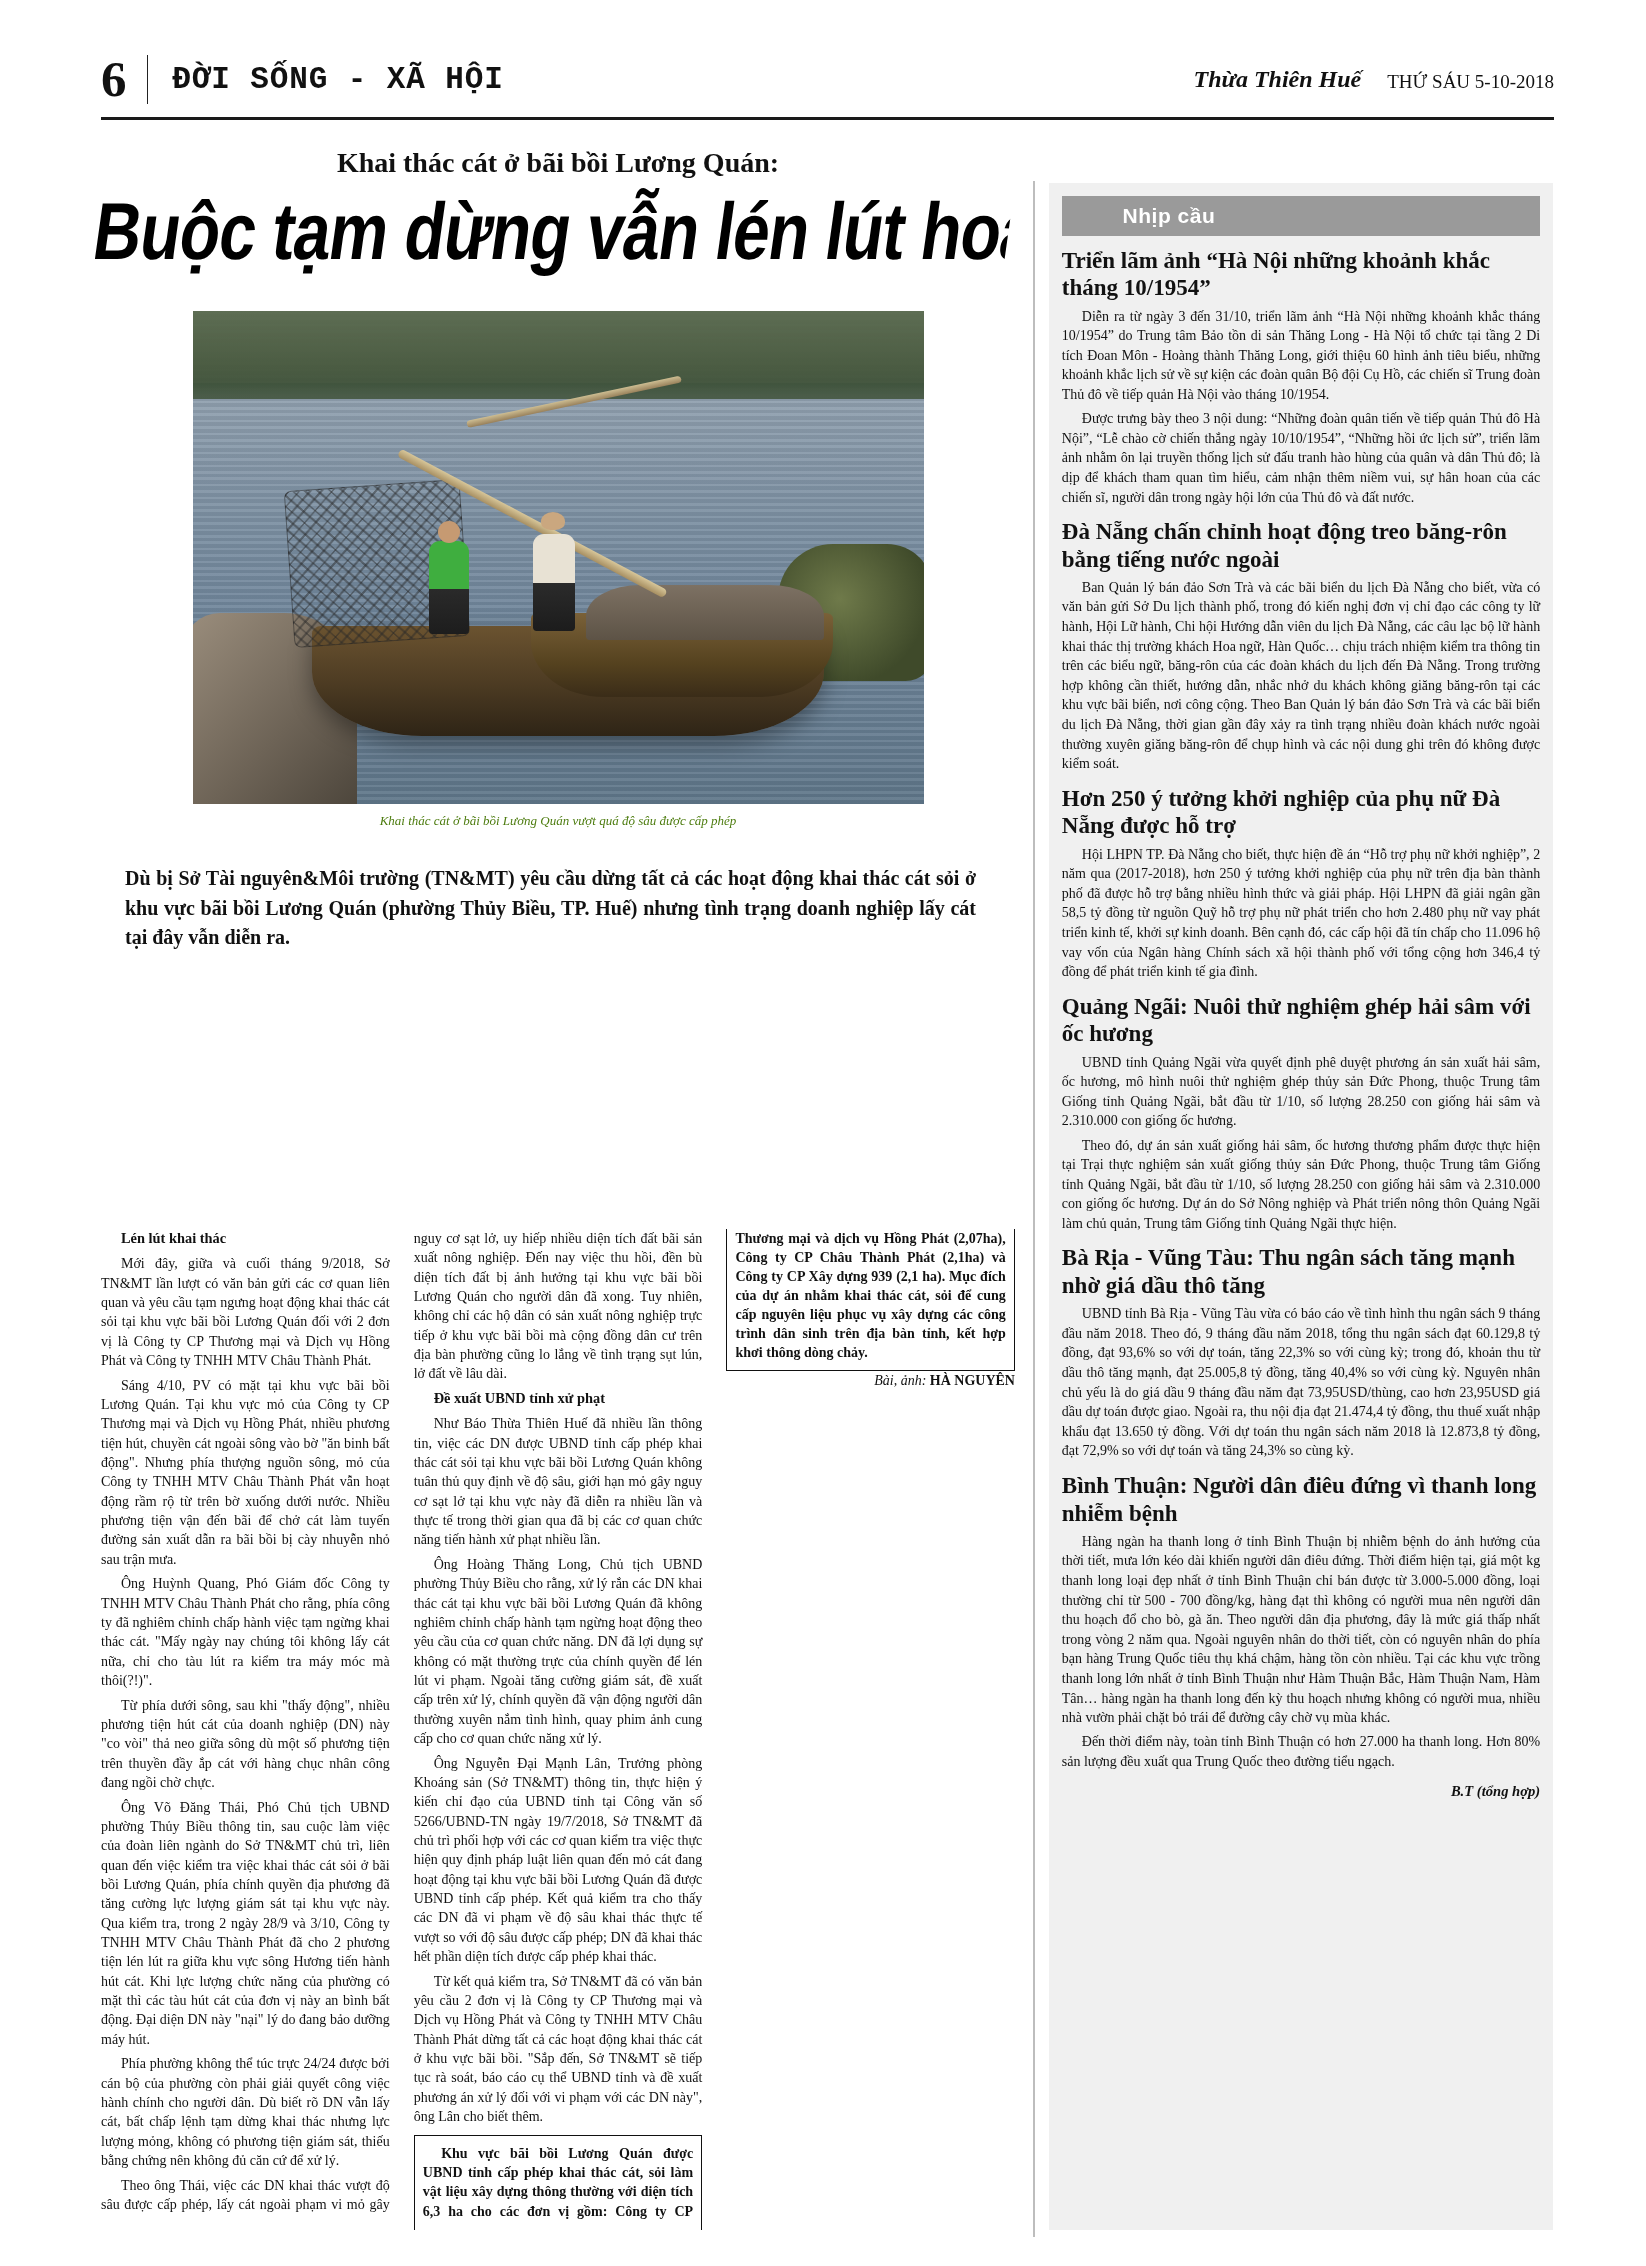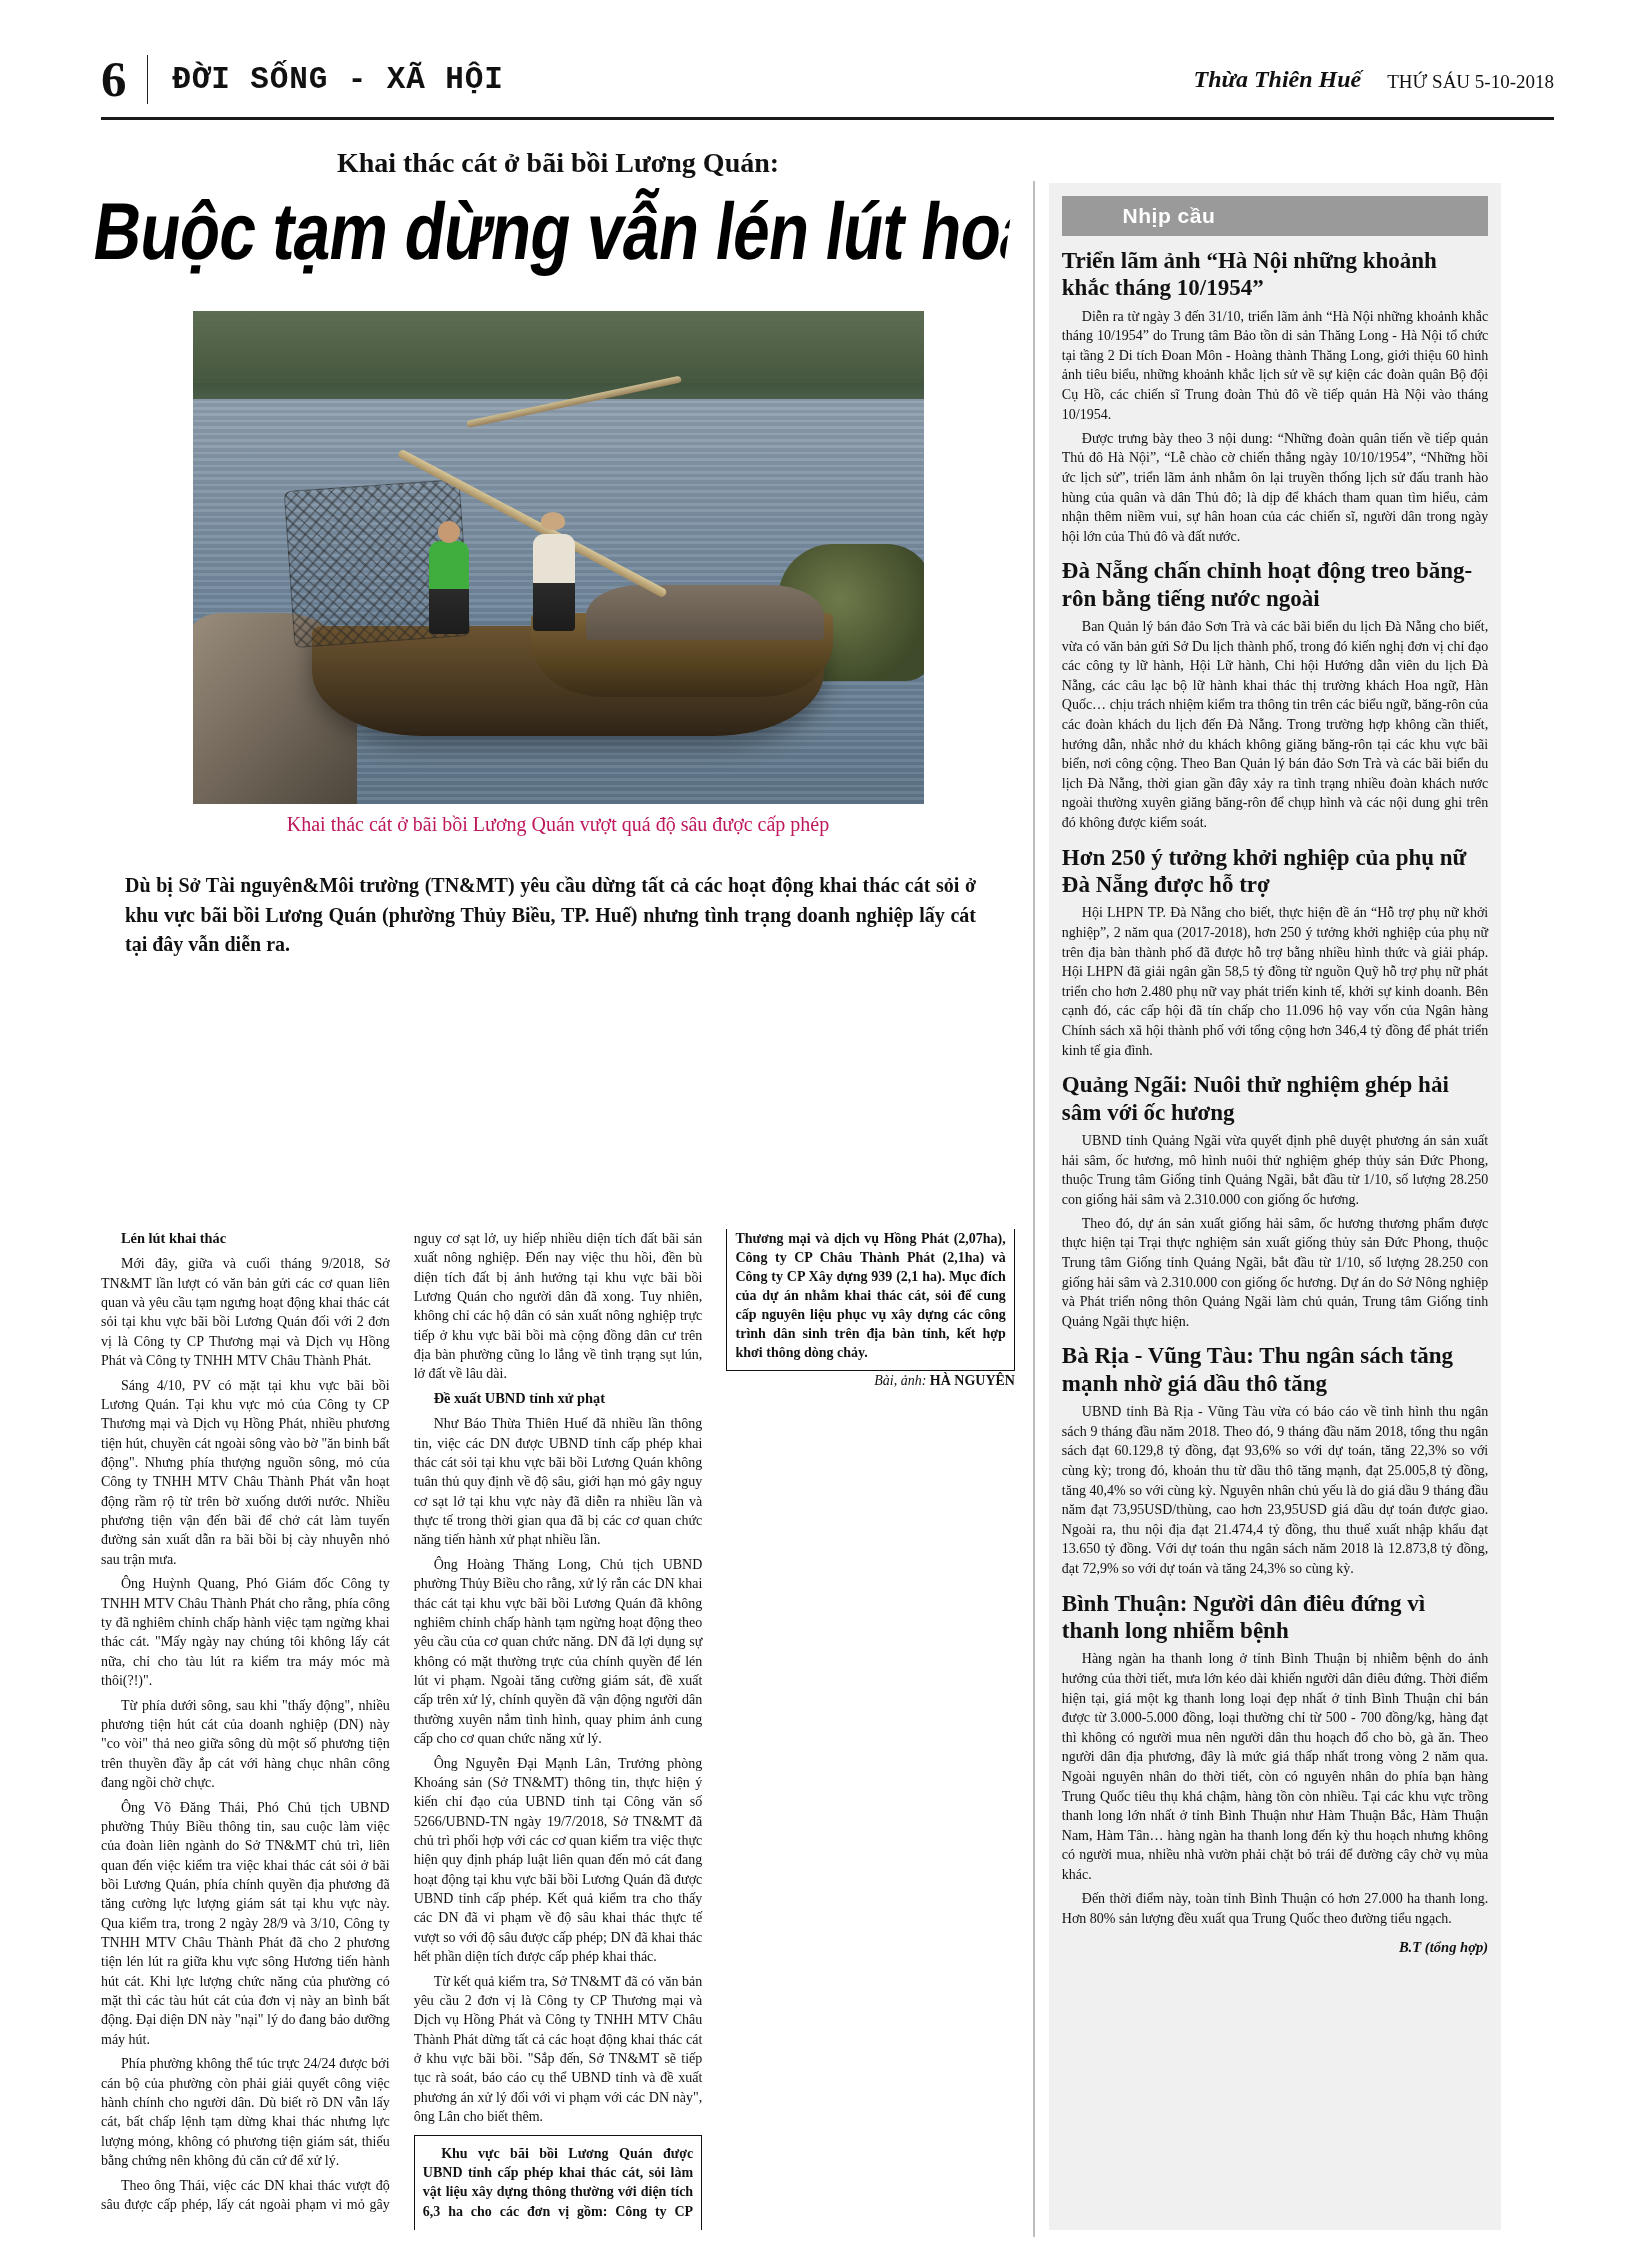--- a/index.html
+++ b/index.html
@@ -53,21 +53,21 @@
   }
 
   
   .content {
     position:absolute; left:101px; top:137px; width:1453px; height:2092px;
   }
   .left-col {
     position:absolute; left:0; top:0; width:914px; height:2092px;
   }
   .right-col {
-    position:absolute; left:948px; top:46px; width:452px; height:2047px;
+    position:absolute; left:948px; top:46px; width:504px; height:2047px;
     background:#f0f0f0;
     padding:0 12.8px 11px 12.8px;
     box-sizing:border-box;
   }
   .col-sep {
     position:absolute; left:932px; top:44px; width:1.8px; height:2056px;
     background:#bdbdbd;
   }
 
   
@@ -180,23 +180,24 @@
     border-radius:37px 73px 0 0;
   }
   .bush {
     position:absolute; left:585px; top:233px; width:155px; height:137px;
     background:radial-gradient(circle at 40% 40%, #6f7a4a, #3f4a2a 70%);
     border-radius:55px 46px 27.4px 37px;
   }
   .photo-caption {
     width:731px;
     margin-top:9.1px;
-    font-size:20px;
+    font-style:italic;
+    font-size:13px;
     text-align:center;
-    color:#be185d;
+    color:#4d7c0f;
   }
 
   
   .lead {
     margin:35px 39px 0 24px;
     font-size:20px;
     font-weight:bold;
     line-height:1.48;
     text-align:justify;
   }

